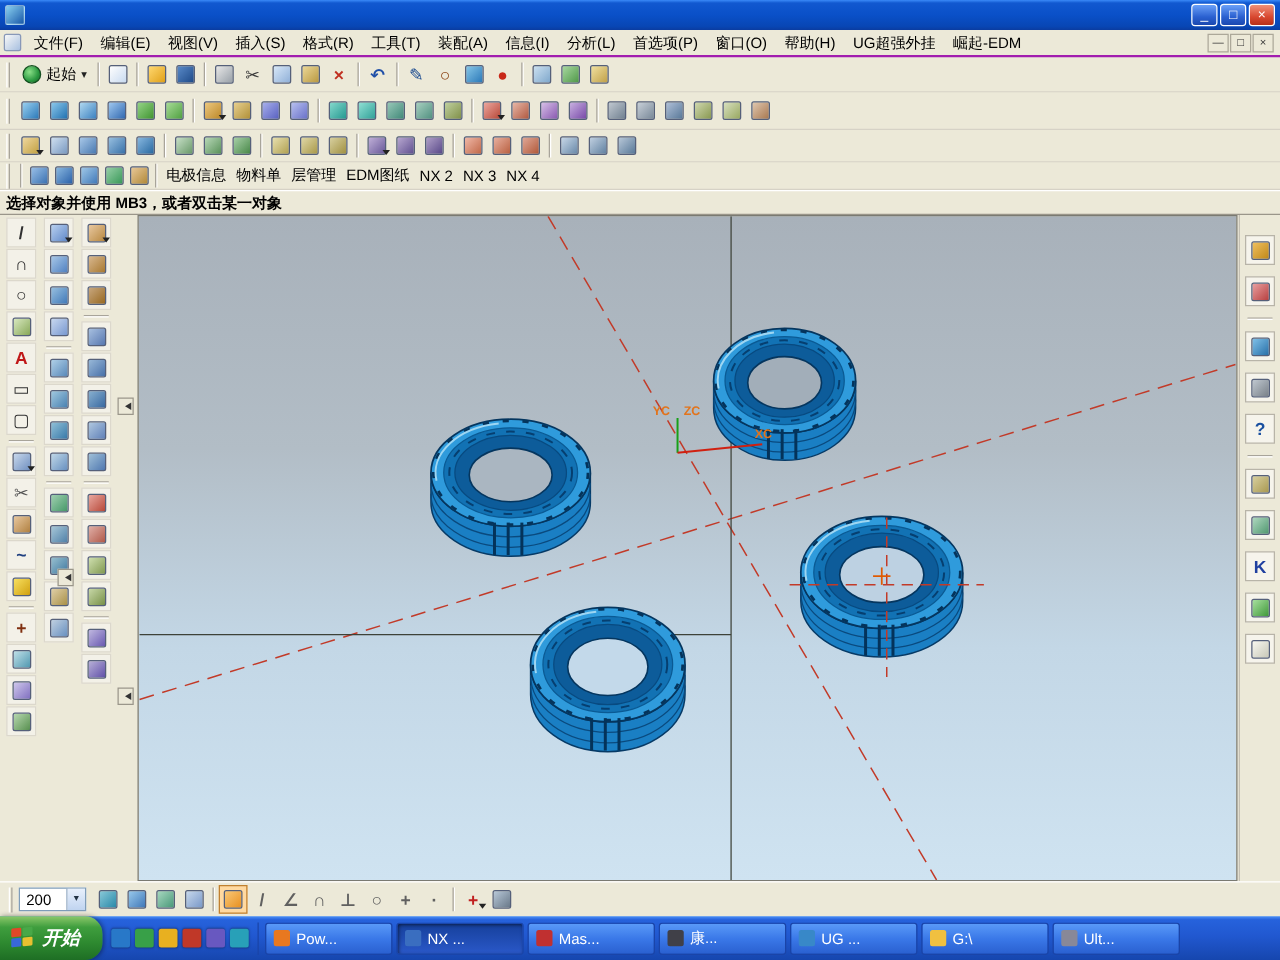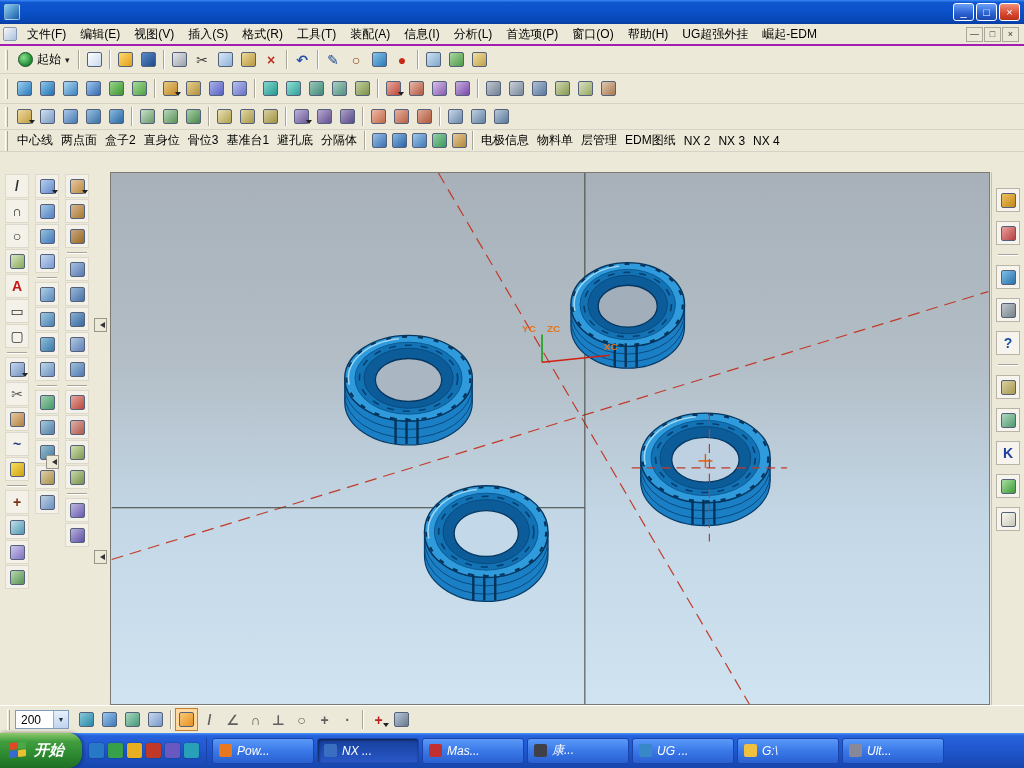--- a/index.html
+++ b/index.html
@@ -84,21 +84,21 @@
     background:linear-gradient(180deg,#8cc86a 0%,#3f9e3e 25%,#2e8a30 60%,#1e6e24 100%);
     box-shadow:1px 0 4px rgba(0,0,0,.45);}
   .winflag{width:19px;height:17px;display:grid;grid-template-columns:8px 8px;grid-template-rows:7px 7px;gap:1px;transform:skewY(-6deg);}
   .winflag i{border-radius:1px;display:block;}
   .winflag .f1{background:#e04828;}.winflag .f2{background:#48a848;}
   .winflag .f3{background:#3868d8;}.winflag .f4{background:#e8c030;}
   .quick{display:flex;gap:4px;padding:0 7px;align-items:center;}
   .ql{width:15px;height:15px;border-radius:2px;display:block;box-shadow:0 0 2px rgba(0,0,0,.4);}
   .tasks{display:flex;gap:3px;flex:1;align-items:center;padding:0 5px;border-left:1px solid #1a44a8;overflow:hidden;}
   .task{flex:1;max-width:102px;height:26px;display:flex;align-items:center;gap:5px;padding:0 6px;color:#fff;
-    background:linear-gradient(180deg,#5a9af8,#3a78e8 50%,#2a60d0);border:1px solid #1a44a8;border-radius:3px;white-space:nowrap;font-style:italic;}
+    background:linear-gradient(180deg,#5a9af8,#3a78e8 50%,#2a60d0);border:1px solid #1a44a8;border-radius:3px;white-space:nowrap;}
   .task.active{background:linear-gradient(180deg,#16409c,#2a58c8);box-shadow:inset 1px 1px 3px rgba(0,0,0,.55);}
   .task i{width:13px;height:13px;border-radius:2px;flex:none;display:block;}
   .tray{height:35px;display:flex;align-items:center;gap:5px;padding:0 11px 0 13px;color:#fff;
     background:linear-gradient(180deg,#30a8f0 0%,#1488dc 40%,#0c6cc0 100%);border-left:1px solid #0a58a8;
     box-shadow:inset 2px 0 3px rgba(255,255,255,.35);}
   .tray-ic{display:flex;gap:4px;align-items:center;}
   .ti{width:14px;height:14px;border-radius:2px;display:block;}
   .time{font-size:12px;margin-left:5px;}
 </style>
 </head>
@@ -360,30 +360,20 @@
           <i class="tbi-sq" style="background: linear-gradient(135deg, rgb(192, 208, 224), rgb(96, 128, 160));"></i>
         </span>
         <span class="tbi">
           <i class="tbi-sq" style="background: linear-gradient(135deg, rgb(184, 200, 216), rgb(88, 120, 152));"></i>
         </span>
       </div>
   </div>
 
   <div class="tbrow tbrow4">
     <span class="grip"></span>
-    <div class="iconset">
-        <span class="tbtn">中心线</span>
-        <span class="tbtn">两点面</span>
-        <span class="tbtn">盒子2</span>
-        <span class="tbtn">直身位</span>
-        <span class="tbtn">骨位3</span>
-        <span class="tbtn">基准台1</span>
-        <span class="tbtn">避孔底</span>
-        <span class="tbtn">分隔体</span>
-      </div>
     <span class="tb-sep"></span>
     <div class="iconset">
         <span class="tbi">
           <i class="tbi-sq" style="background: linear-gradient(135deg, rgb(154, 192, 232), rgb(58, 112, 176));"></i>
         </span>
         <span class="tbi">
           <i class="tbi-sq" style="background: linear-gradient(135deg, rgb(138, 184, 224), rgb(42, 96, 168));"></i>
         </span>
         <span class="tbi">
           <i class="tbi-sq" style="background: linear-gradient(135deg, rgb(160, 200, 232), rgb(64, 120, 184));"></i>
@@ -400,20 +390,23 @@
         <span class="tbtn">电极信息</span>
         <span class="tbtn">物料单</span>
         <span class="tbtn">层管理</span>
         <span class="tbtn">EDM图纸</span>
         <span class="tbtn">NX 2</span>
         <span class="tbtn">NX 3</span>
         <span class="tbtn">NX 4</span>
       </div>
   </div>
 
+  <div class="promptbar">
+    <span>选择对象并使用 MB3，或者双击某一对象</span>
+  </div>
 
   <div class="main">
     <div class="vcol vcol1">
         <span class="tbi">
           <b style="color: rgb(48, 48, 48);">/</b>
         </span>
         <span class="tbi">
           <b style="color: rgb(48, 48, 48);">∩</b>
         </span>
         <span class="tbi">

